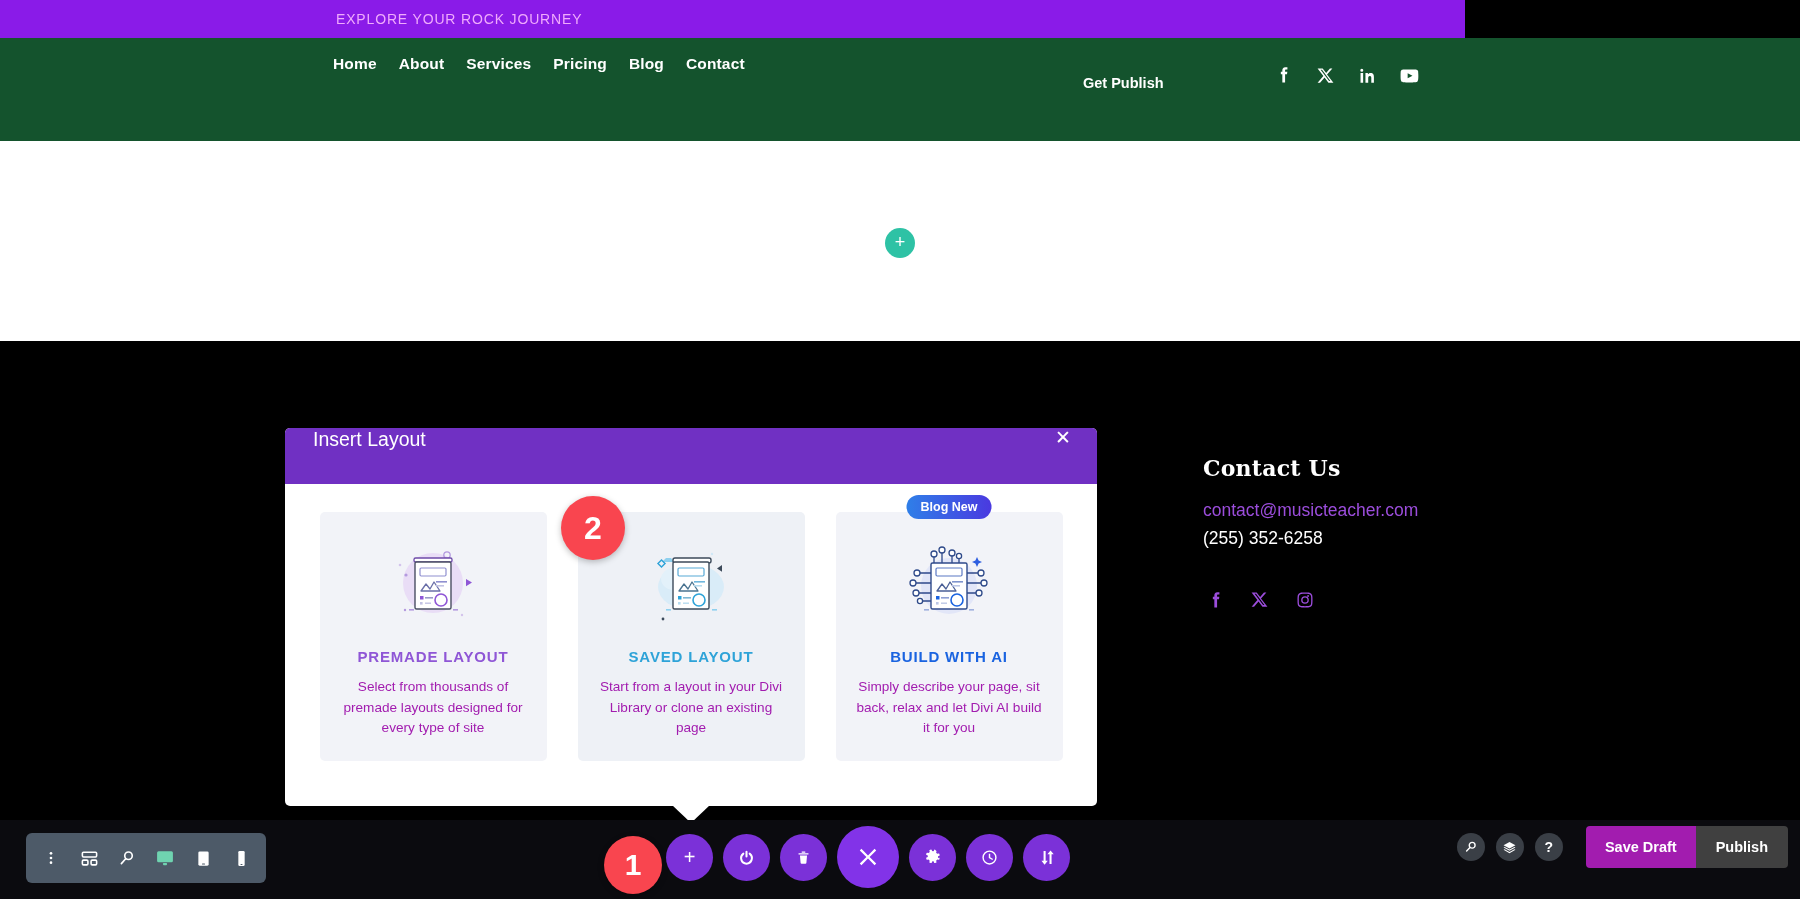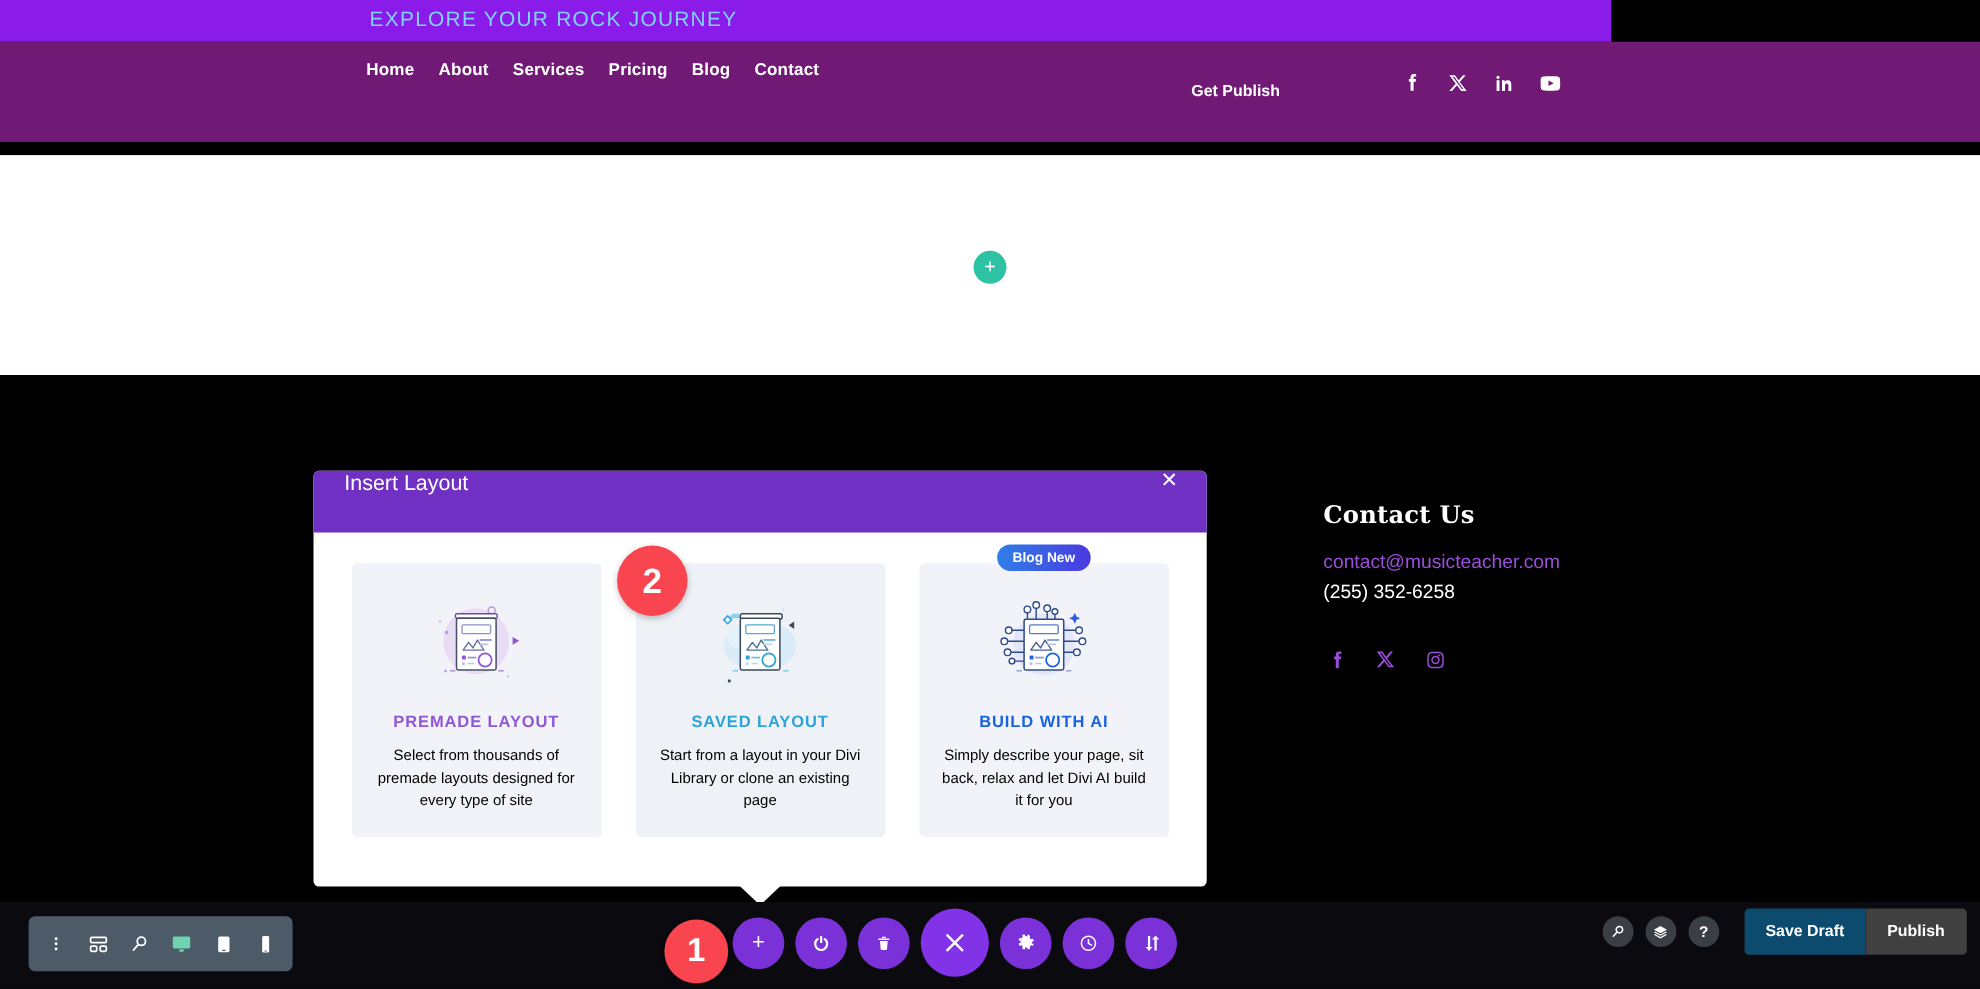--- a/index.html
+++ b/index.html
@@ -10,28 +10,28 @@
     overflow: hidden;
   }
   #root { position: relative; width: 1800px; height: 899px; background:#000; }
 
   
   .announce-bar{
     position:absolute; left:0; top:0; width:1465px; height:38px;
     background:#8a1be8; display:flex; align-items:center;
   }
   .announce-text{
-    margin-left:336px; color:#7dd3fc; font-size:19px; letter-spacing:.06em;
+    margin-left:336px; color:#f0abfc; font-size:14px; letter-spacing:.06em;
     font-weight:400; font-family:"Liberation Sans", sans-serif;text-align:right;
   }
   .announce-gap{ position:absolute; left:1465px; top:0; width:335px; height:38px; background:#000; }
 
   
   .site-nav{
-    position:absolute; left:0; top:38px; width:1800px; height:91px; background:#701a75;
+    position:absolute; left:0; top:38px; width:1800px; height:103px; background:#14532d;
   }
   .nav-links{
     position:absolute; left:333px; top:17px; display:flex; gap:22px; align-items:center;
   }
   .nav-link{
     color:#fff; font-size:15.5px; font-weight:700; letter-spacing:.01em;
     font-family:"Liberation Sans", sans-serif; cursor:pointer; white-space:nowrap;
   }
   .nav-cta{
     position:absolute; left:1083px; top:37px; color:#fff; font-size:14.5px;
@@ -98,21 +98,21 @@
   .opt-card.saved{ background:#eef1f6; }
   .opt-illus{ height:96px; display:flex; align-items:center; justify-content:center; }
   .opt-title{
     font-size:15px; font-weight:700; letter-spacing:.055em; margin-top:14px;
     font-family:"Liberation Sans", sans-serif;
   }
   .opt-title.premade{ color:#8f56d6; }
   .opt-title.saved{ color:#2ea3d8; }
   .opt-title.ai{ color:#1a63e0; }
   .opt-desc{
-    margin-top:12px; font-size:13.6px; line-height:1.52; color:#000000;
+    margin-top:12px; font-size:13.6px; line-height:1.52; color:#a21caf;
     font-family:"Liberation Sans", sans-serif;
   }
   .brand-badge{
     position:absolute; left:50%; top:-17px; transform:translateX(-50%);
     background:linear-gradient(90deg,#2f7fe8,#4a39e0);
     color:#fff; font-size:12.5px; font-weight:700; padding:5px 14px; border-radius:13px;
     white-space:nowrap; font-family:"Liberation Sans", sans-serif;
   }
   .modal-arrow{
     position:absolute; left:50%; bottom:-17px; transform:translateX(-50%);
@@ -160,21 +160,21 @@
     position:absolute; right:0; top:826px; display:flex; align-items:center; gap:11px; padding-right:0;
   }
   .rbtn{
     width:28px; height:28px; border-radius:50%; background:#3a3f46;
     display:flex; align-items:center; justify-content:center; cursor:pointer;
   }
   .rbtn svg{ fill:#fff; }
   .rbtn .glyph{ color:#fff; font-size:14px; font-weight:700; line-height:1; }
   .save-publish{ display:flex; margin-left:12px; }
   .save-draft{
-    background:#0c4a6e; color:#fff; font-size:14.5px; font-weight:700; padding:13px 19px;
+    background:#a21caf; color:#fff; font-size:14.5px; font-weight:700; padding:13px 19px;
     border-radius:4px 0 0 4px; cursor:pointer; font-family:"Liberation Sans", sans-serif;
   }
   .publish-btn{
     background:#404040; color:#fff; font-size:14.5px; font-weight:700; padding:13px 20px;
     border-radius:0 4px 4px 0; cursor:pointer; font-family:"Liberation Sans", sans-serif;
   }
 </style>
 </head>
 <body>
 

